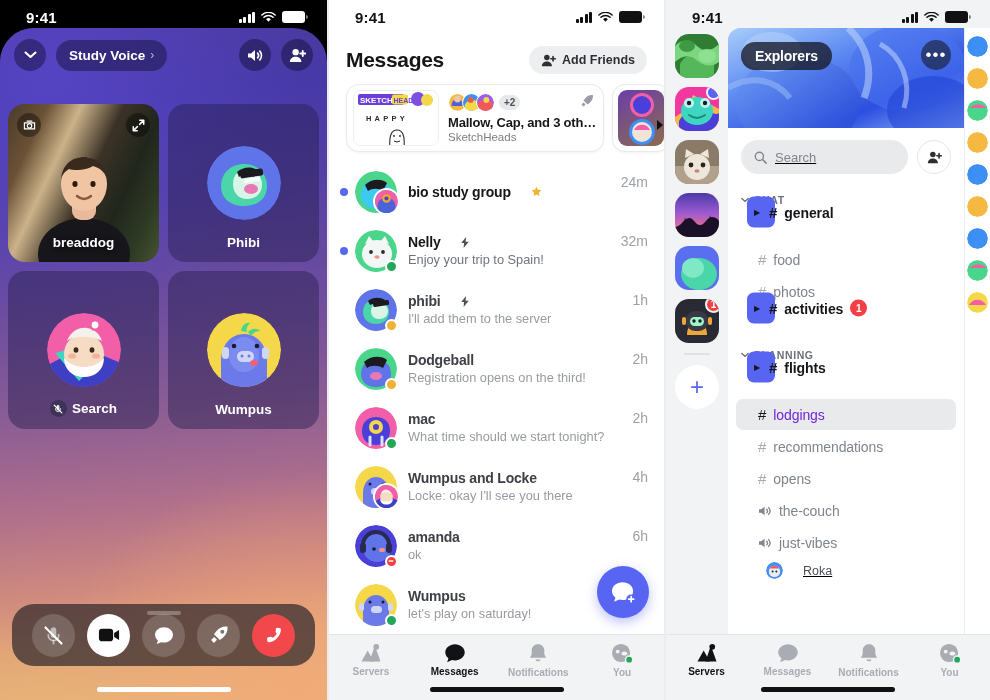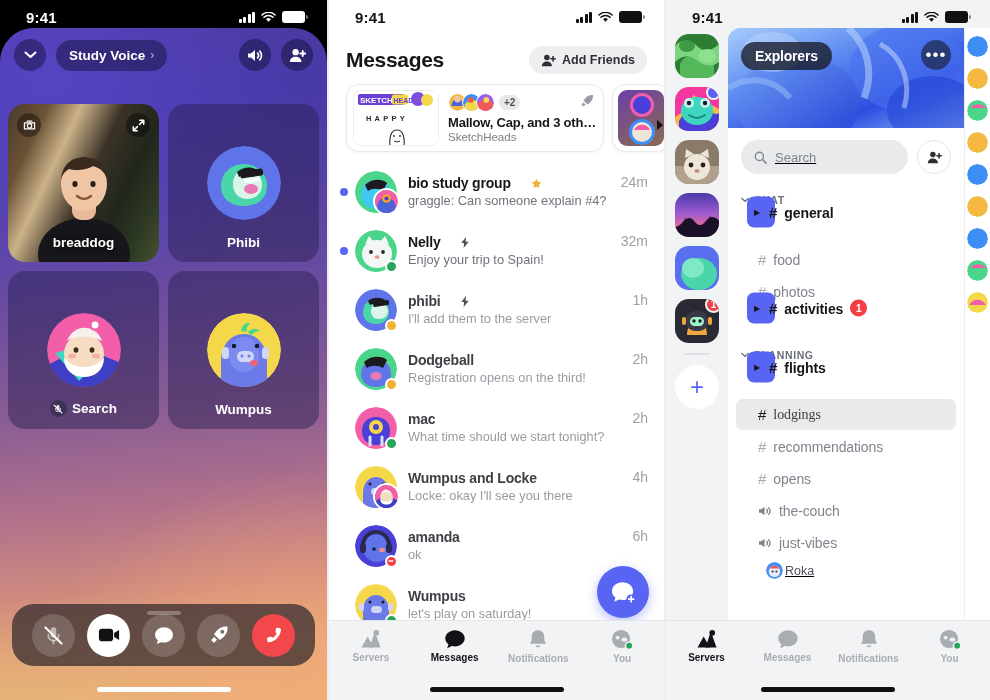--- a/index.html
+++ b/index.html
@@ -108,21 +108,21 @@
   .mname { font-size:14px; font-weight:bold; color:#16161a; display:flex; align-items:center; gap:20px;
     letter-spacing:-.2px; }
   .mprev { font-size:12.8px; color:#6f737b; margin-top:2px; white-space:nowrap; overflow:hidden;
     text-overflow:ellipsis; }
   .mrow.read .mname { font-weight:bold; color:#3e4046; }
   .mrow.read .mprev { color:#989ba1; }
   .mtime { font-size:14px; color:#9da0a7; flex:none; align-self:flex-start; margin-top:4px; }
   .fab { position:absolute; right:15px; bottom:82px; width:52px; height:52px; border-radius:50%;
     background:#5865f2; display:flex; align-items:center; justify-content:center; color:#fff;
     box-shadow:0 4px 12px rgba(88,101,242,.4); }
-  .tabbar { position:absolute; left:0; right:0; bottom:0; height:80px; background:#f2f3f5;
+  .tabbar { position:absolute; left:0; right:0; bottom:0; height:66px; background:#f2f3f5;
     border-top:1px solid #e4e5e8; display:flex; align-items:flex-start; padding-top:8px; }
   .tab { flex:1; display:flex; flex-direction:column; align-items:center; gap:3px; color:#a9acb2; }
   .tab .lbl { font-size:10px; font-weight:bold; }
   .tab.active { color:#111216; }
   .tabbar .homebar2 { position:absolute; bottom:8px; left:50%; transform:translateX(-50%);
     width:134px; height:5px; border-radius:3px; background:#111; }
 
   
   .p3 { position:relative; width:326px; height:700px; background:#f2f3f5; border-left:2px solid #ededef;
     overflow:hidden; }
@@ -157,27 +157,27 @@
   .chanlist { padding:3px 0 0; }
   .cat { display:flex; align-items:center; gap:5px; padding:9px 13px 5px; font-size:10.5px;
     font-weight:bold; color:#6b6f78; letter-spacing:.6px; }
   .chan { position:relative; display:flex; align-items:center; gap:7px; height:31px;
     margin:1px 8px; padding:0 6px 0 22px; border-radius:7px; }
   .chan .hash { font-size:15px; color:#a6aab1; font-weight:normal; }
   .chan .cn { font-size:14px; color:#80848e; letter-spacing:-.1px; }
   .chan.unread .hash { color:#16161a; font-weight:bold; }
   .chan.unread .cn { color:#16161a; font-weight:bold; }
   .chan.sel { background:#e9eaec; }
-  .chan.sel .hash { color:#16161a; } .chan.sel .cn { color:#404040;font-family:Liberation Serif, serif; }
+  .chan.sel .hash { color:#16161a; } .chan.sel .cn { color:#6d28d9; }
   .chev { position:absolute; left:7px; top:50%; transform:translateY(-50%); color:#16161a; font-size:8px; }
   .cbadge { margin-left:auto; min-width:17px; height:17px; border-radius:9px; background:#f23f43;
     color:#fff; font-size:10px; font-weight:bold; display:flex; align-items:center;
     justify-content:center; padding:0 4px; }
   .vchan .hash { font-size:13px; }
-  .vmember { display:flex; align-items:center; gap:2px; padding:3px 0 0 38px;text-decoration:underline; }
+  .vmember { display:flex; align-items:center; gap:20px; padding:3px 0 0 38px;text-decoration:underline; }
   .vmember .va { width:17px; height:17px; border-radius:50%; }
   .vmember .vn { font-size:12.5px; color:#4e5058; }
   .edge { position:absolute; right:0; top:28px; bottom:64px; width:26px; background:#fff;
     border-left:1px solid #ebecee; padding-top:8px; display:flex; flex-direction:column;
     align-items:center; gap:11px; overflow:hidden; }
   .edge .ea { width:21px; height:21px; border-radius:50%; flex:none; }
   svg { display:block; }
 </style>
 </head>
 <body>
@@ -468,21 +468,20 @@
             <circle cx="13.5" cy="10" r="2.4" fill="#4a3fd8"></circle>
           </svg>
         </div>
         <div class="mtxt">
           <div class="mname">
             <span>bio study group</span>
             <svg width="11" height="11" viewBox="0 0 12 12">
               <path d="M6 .8l1.6 3.4 3.6.5-2.6 2.6.6 3.7L6 9.2 2.8 11l.6-3.7L.8 4.7l3.6-.5z" fill="#f0b232"></path>
             </svg>
           </div>
-          <div class="mprev">graggle: Can someone explain #4?</div>
         </div>
         <div class="mtime">24m</div>
       </div>
 
       <div class="mrow">
         <span class="unread"></span>
         <div class="mav">
           <svg class="base" viewBox="0 0 42 42">
             <circle cx="21" cy="21" r="21" fill="#4ad68a"></circle>
             <ellipse cx="22" cy="24" rx="15" ry="14" fill="#f2f7f5"></ellipse>

